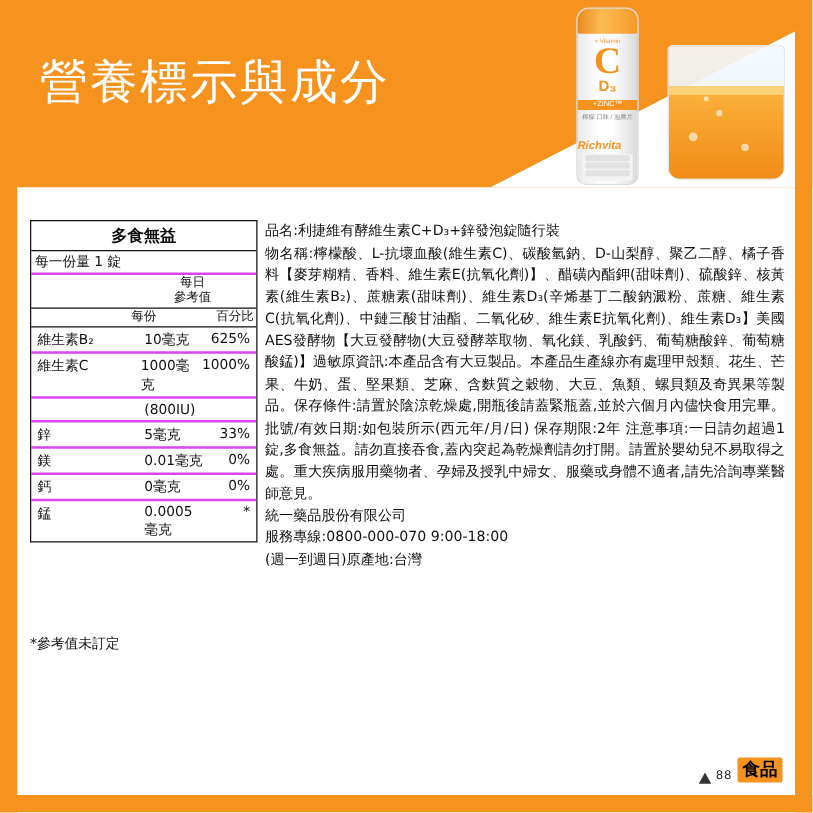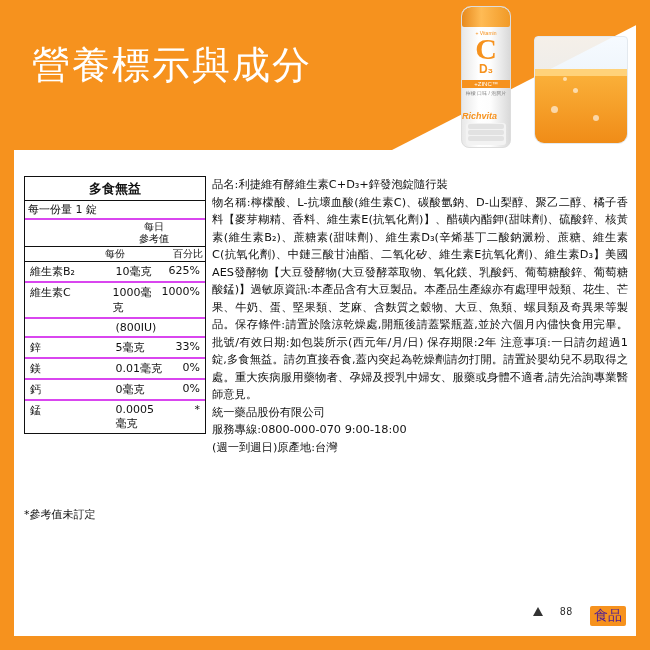--- a/index.html
+++ b/index.html
@@ -136,25 +136,25 @@
   .rtext{
     position:absolute;left:212px;top:176px;width:416px;
     font-size:11.3px;line-height:17.5px;color:#111;
     font-family:"DejaVu Sans","Liberation Sans",sans-serif;
     text-align:justify;
   }
   .rtext p{margin:0;}
   .rtext .blk{margin-top:0px;}
   
   .foodmark{
-    position:absolute;right:24px;bottom:24px;display:flex;align-items:flex-start;gap:17px;
+    position:absolute;right:24px;bottom:24px;display:flex;align-items:flex-end;gap:4px;
   }
   .fm-icons{font-size:10px;color:#222;letter-spacing:1px;}
   .fm-box{
-    background:#f6921e;color:#4c1d95;font-weight:normal;font-size:14px;
+    background:#f6921e;color:#000000;font-weight:bold;font-size:14px;
     padding:1px 4px;border-radius:2px;
     font-family:"DejaVu Sans","Liberation Sans",sans-serif;
   }
   .tri{
     display:inline-block;width:0;height:0;
     border-left:5px solid transparent;border-right:5px solid transparent;
     border-bottom:9px solid #333;position:relative;top:1px;
   }
 </style>
 </head>

